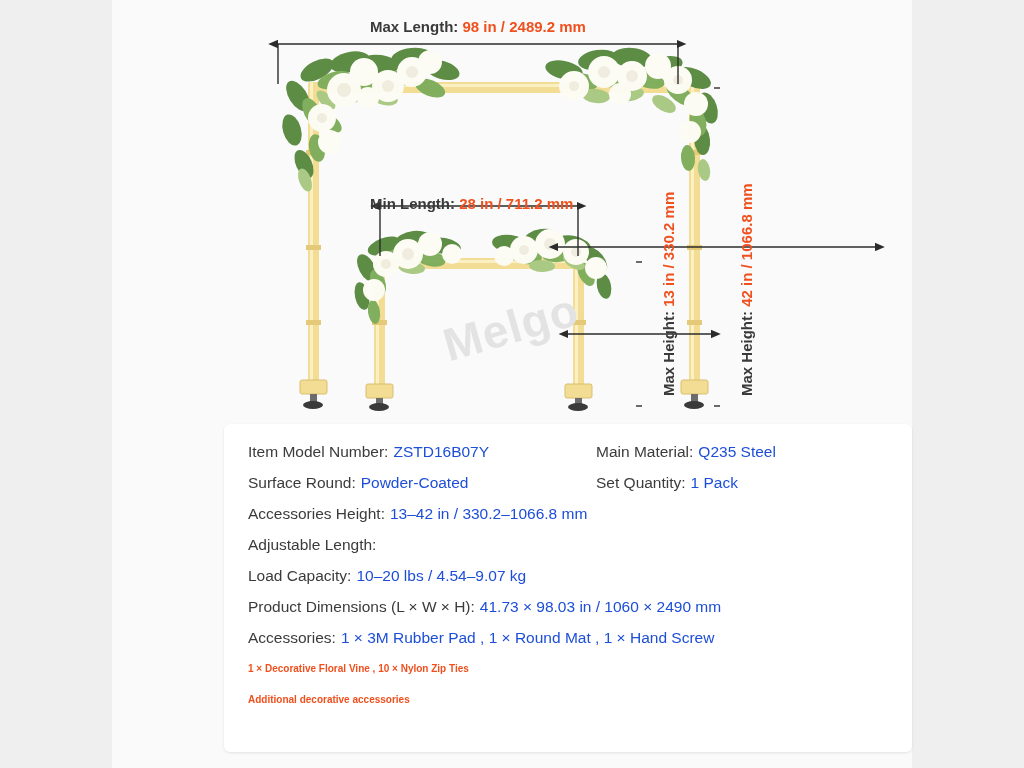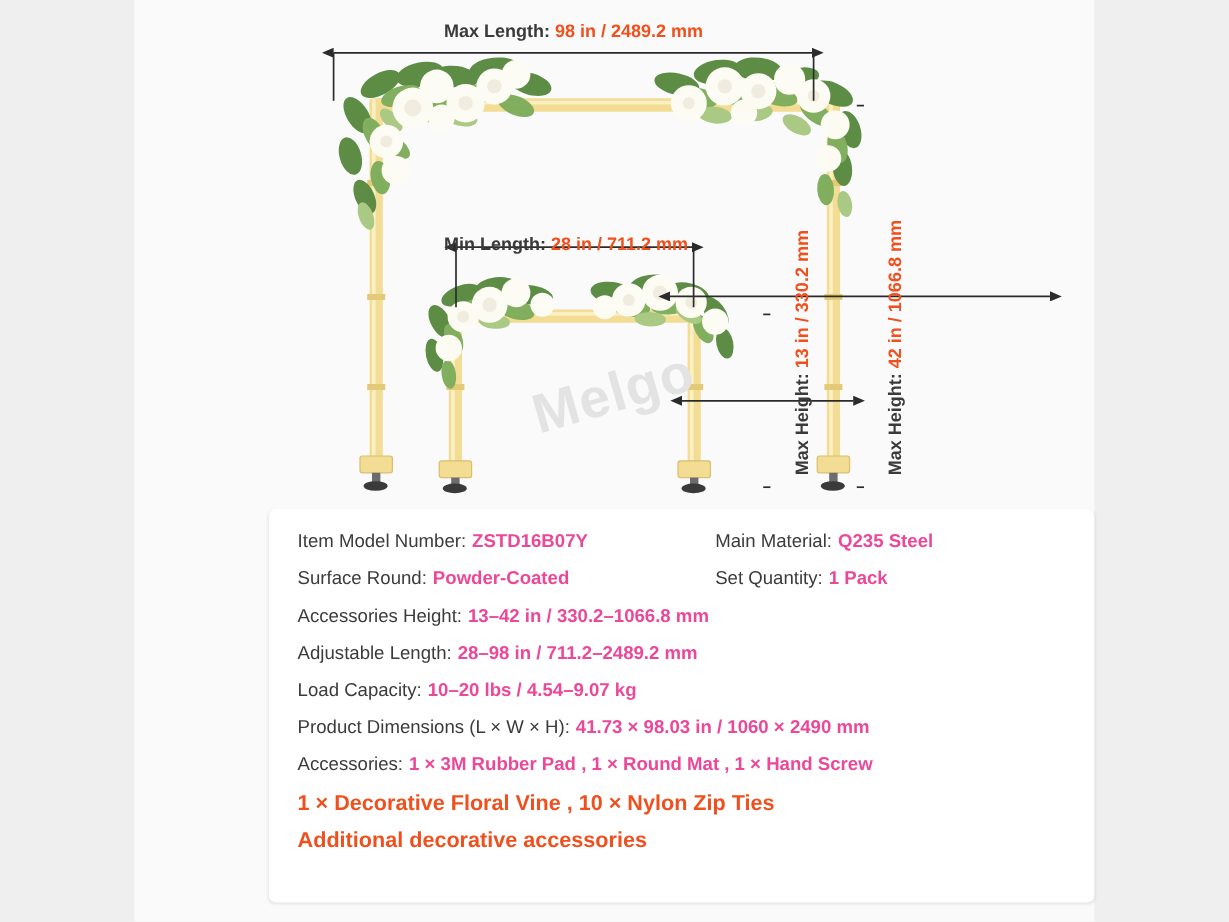--- a/index.html
+++ b/index.html
@@ -85,29 +85,29 @@
   .spec-col {
     display: flex;
     align-items: flex-start;
   }
   .spec-col.left { width: 348px; }
   .spec-label {
     color: #3b3b3b;
     white-space: nowrap;
   }
   .spec-value {
-    color: #ec4899;
-    font-weight: bold;
+    color: #1d4ed8;
+    font-weight: normal;
     white-space: nowrap;
     margin-left: 5px;
   }
   .highlight-line {
     color: #f0501e;
     font-weight: bold;
-    font-size: 18px;
+    font-size: 10px;
     line-height: 20px;
     margin-bottom: 11px;
   }
 </style>
 </head>
 <body>
 
 <div id="page">
   <div id="card">
 
@@ -383,21 +383,20 @@
         </div>
       </div>
 
       <div class="spec-row">
         <span class="spec-label">Accessories Height:</span>
         <span class="spec-value">13–42 in / 330.2–1066.8 mm</span>
       </div>
 
       <div class="spec-row">
         <span class="spec-label">Adjustable Length:</span>
-        <span class="spec-value">28–98 in / 711.2–2489.2 mm</span>
       </div>
 
       <div class="spec-row">
         <span class="spec-label">Load Capacity:</span>
         <span class="spec-value">10–20 lbs / 4.54–9.07 kg</span>
       </div>
 
       <div class="spec-row">
         <span class="spec-label">Product Dimensions (L × W × H):</span>
         <span class="spec-value">41.73 × 98.03 in / 1060 × 2490 mm</span>

